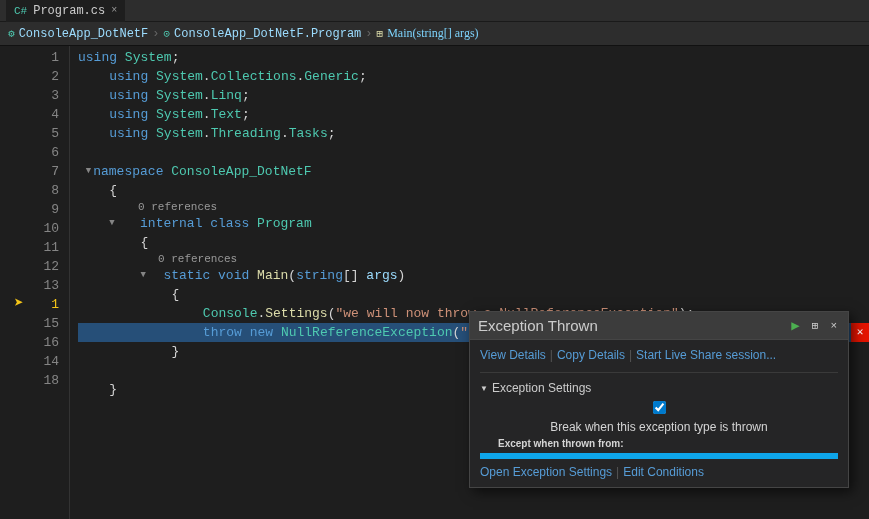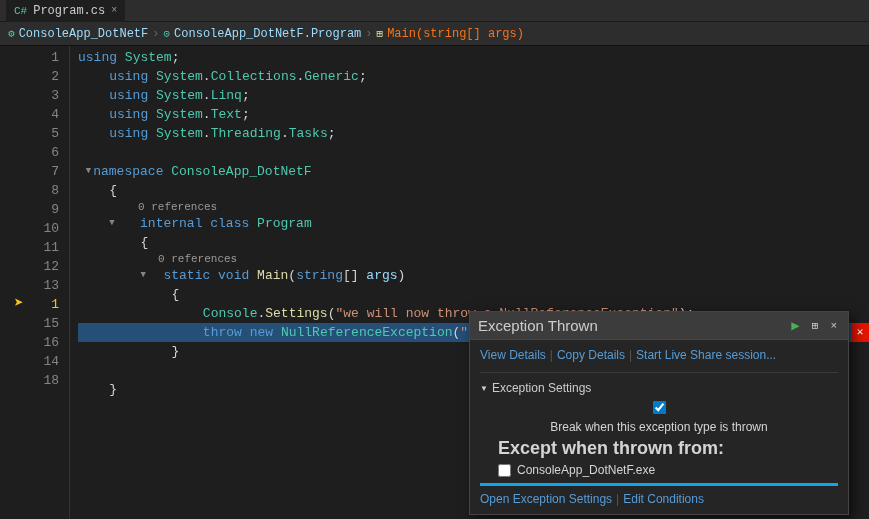--- a/index.html
+++ b/index.html
@@ -260,42 +260,42 @@
       width: 13px;
       height: 13px;
     }
     .checkbox-label {
       font-size: 12px;
       color: #d4d4d4;
     }
 
     .except-label {
       margin-left: 18px;
-      font-size: 18px;
+      font-size: 10px;
       color: #d4d4d4;
       font-weight: bold;
       margin-bottom: 4px;
     }
 
     .indented-checkbox {
       margin-left: 18px;
       display: flex;
       align-items: center;
       gap: 6px;
       margin-bottom: 6px;
     }
     .indented-checkbox input[type="checkbox"] {
       width: 13px;
       height: 13px;
     }
 
     .popup-footer-links {
       display: flex;
       gap: 0;
-      border-top: 3px solid #0ea5e9;
+      border-top: 6px solid #0ea5e9;
       padding-top: 6px;
       margin-top: 2px;
     }
 
     .gutter {
       width: 20px;
       background: #1e1e1e;
       position: relative;
     }
   </style>
@@ -311,21 +311,21 @@
 </div>
 
 <div class="breadcrumb-bar">
   <span class="breadcrumb-icon">⚙</span>
   <span class="breadcrumb-item">ConsoleApp_DotNetF</span>
   <span class="breadcrumb-sep">›</span>
   <span class="breadcrumb-icon" style="color:#4ec9b0;">⊙</span>
   <span class="breadcrumb-item">ConsoleApp_DotNetF.Program</span>
   <span class="breadcrumb-sep">›</span>
   <span class="breadcrumb-icon" style="color:#dcdcaa;">⊞</span>
-  <span class="breadcrumb-item" style="color:#f97316;">Main(string[] args)</span>
+  <span class="breadcrumb-item" style="color:#7dd3fc;font-family:Liberation Serif, serif;">Main(string[] args)</span>
 </div>
 
 <div class="editor">
 
   <div class="gutter">
 
     <span class="gutter-arrow" style="top: calc(2px + 13 * 19px);">➤</span>
   </div>
 
   <div class="line-numbers">
@@ -451,24 +451,20 @@
           <span>Exception Settings</span>
         </div>
 
         <div class="checkbox-row">
           <input type="checkbox" checked="" id="break-check" style="">
           <label class="checkbox-label" for="break-check">Break when this exception type is thrown</label>
         </div>
 
         <div class="except-label">Except when thrown from:</div>
 
-        <div class="indented-checkbox">
-          <input type="checkbox" id="assembly-check" style="">
-          <label class="checkbox-label" for="assembly-check">ConsoleApp_DotNetF.exe</label>
-        </div>
 
         <div class="popup-footer-links">
           <a class="popup-link">Open Exception Settings</a>
           <span class="link-sep">|</span>
           <a class="popup-link">Edit Conditions</a>
         </div>
       </div>
     </div>
   </div>
 

